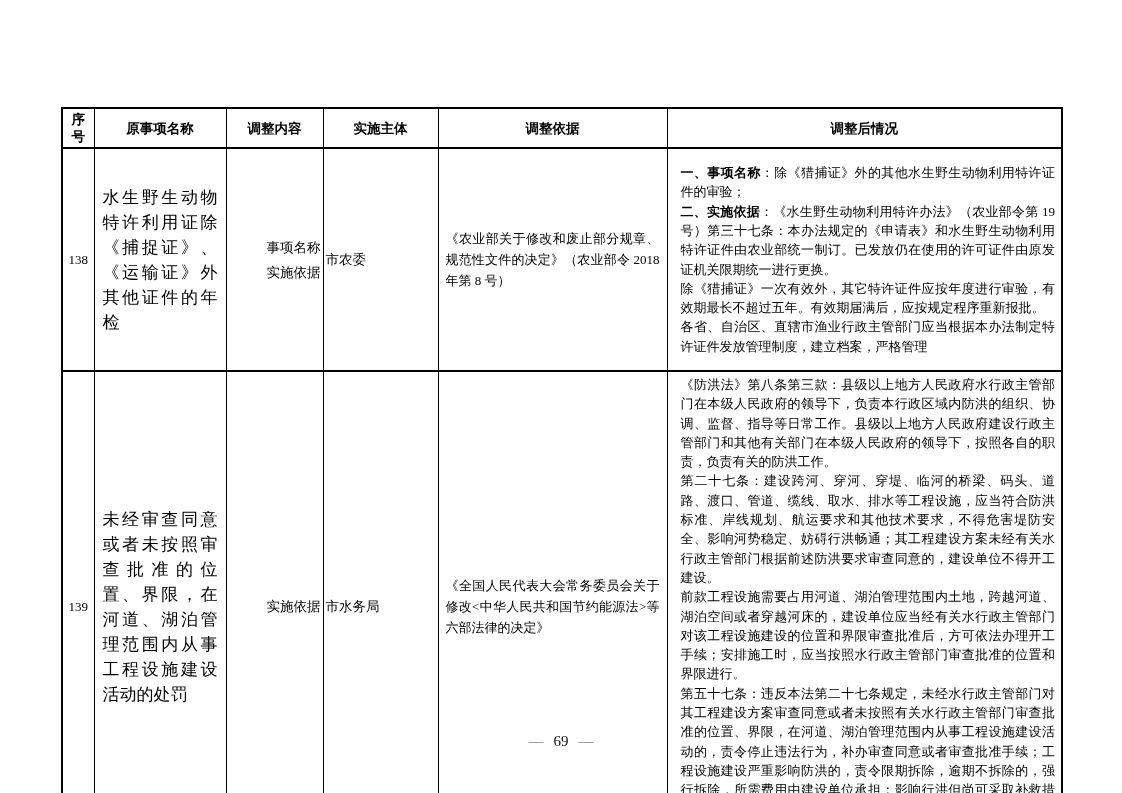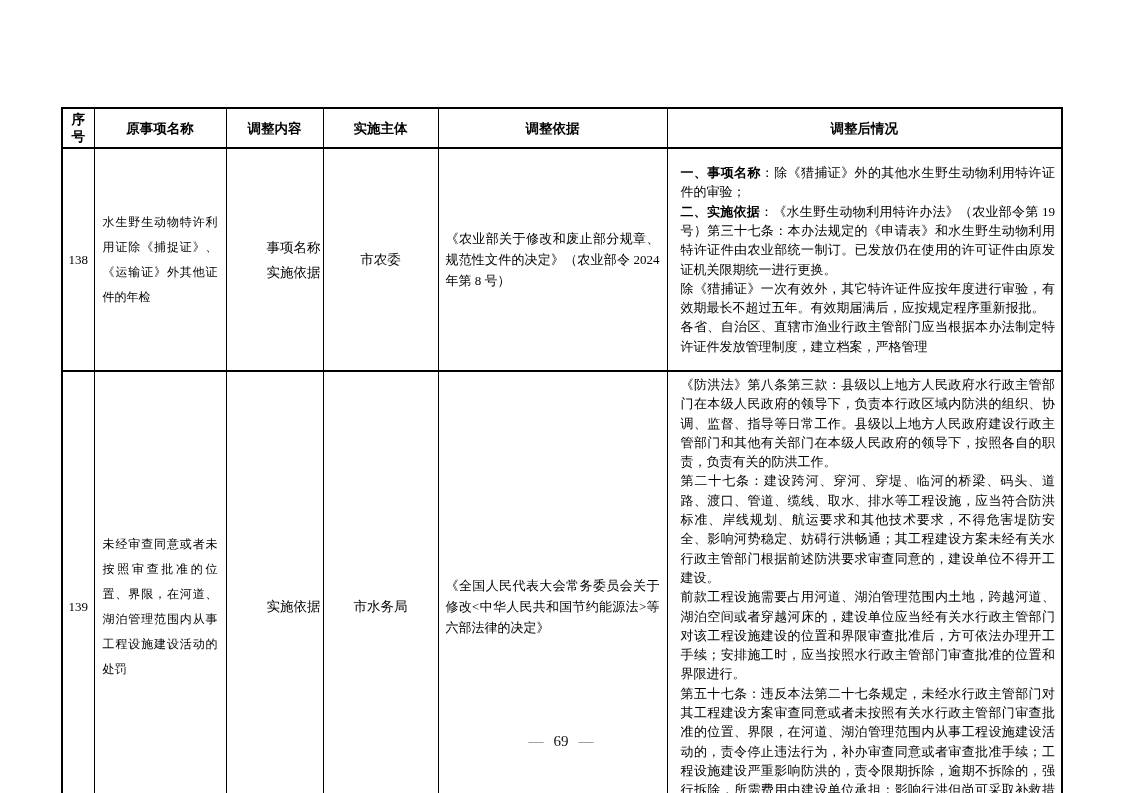--- a/index.html
+++ b/index.html
@@ -41,32 +41,31 @@
     padding: 2px;
   }
   .cell-seq {
     text-align: center;
     font-size: 13px;
     padding: 0;
     margin-top: 24px;
   }
   .cell-original-item {
     text-align: justify;
-    font-size: 12px;
+    font-size: 17px;
     line-height: 25px;
     padding: 14px 8px;
   }
   .cell-adjust-content {
     text-align: right;
     font-size: 13.5px;
     line-height: 25px;
     padding: 0 2px;
   }
   .cell-implementer {
-    text-align: center;
     font-size: 13.5px;
     padding: 0 2px;
   }
   .cell-basis {
     text-align: justify;
     font-size: 13px;
     line-height: 21px;
     padding: 0 7px;
   }
   .cell-result {
@@ -122,21 +121,21 @@
     </thead>
     <tbody>
       <tr style="height:223px">
         <td class="cell-seq">138</td>
         <td class="cell-original-item">水生野生动物特许利用证除《捕捉证》、《运输证》外其他证件的年检</td>
         <td class="cell-adjust-content">
           <div>事项名称</div>
           <div>实施依据</div>
         </td>
         <td class="cell-implementer">市农委</td>
-        <td class="cell-basis">《农业部关于修改和废止部分规章、规范性文件的决定》（农业部令 2024 年第 8 号）</td>
+        <td class="cell-basis">《农业部关于修改和废止部分规章、规范性文件的决定》（农业部令 2018 年第 8 号）</td>
         <td class="cell-result">
           <p><span class="result-label">一、事项名称</span><span>：除《猎捕证》外的其他水生野生动物利用特许证件的审验；</span></p>
           <p><span class="result-label">二、实施依据</span><span>：《水生野生动物利用特许办法》（农业部令第 19 号）第三十七条：本办法规定的《申请表》和水生野生动物利用特许证件由农业部统一制订。已发放仍在使用的许可证件由原发证机关限期统一进行更换。</span></p>
           <p><span class="result-label"></span><span>除《猎捕证》一次有效外，其它特许证件应按年度进行审验，有效期最长不超过五年。有效期届满后，应按规定程序重新报批。</span></p>
           <p><span class="result-label"></span><span>各省、自治区、直辖市渔业行政主管部门应当根据本办法制定特许证件发放管理制度，建立档案，严格管理</span></p>
         </td>
       </tr>
       <tr style="height:310px">
         <td class="cell-seq">139</td>
         <td class="cell-original-item">未经审查同意或者未按照审查批准的位置、界限，在河道、湖泊管理范围内从事工程设施建设活动的处罚</td>

